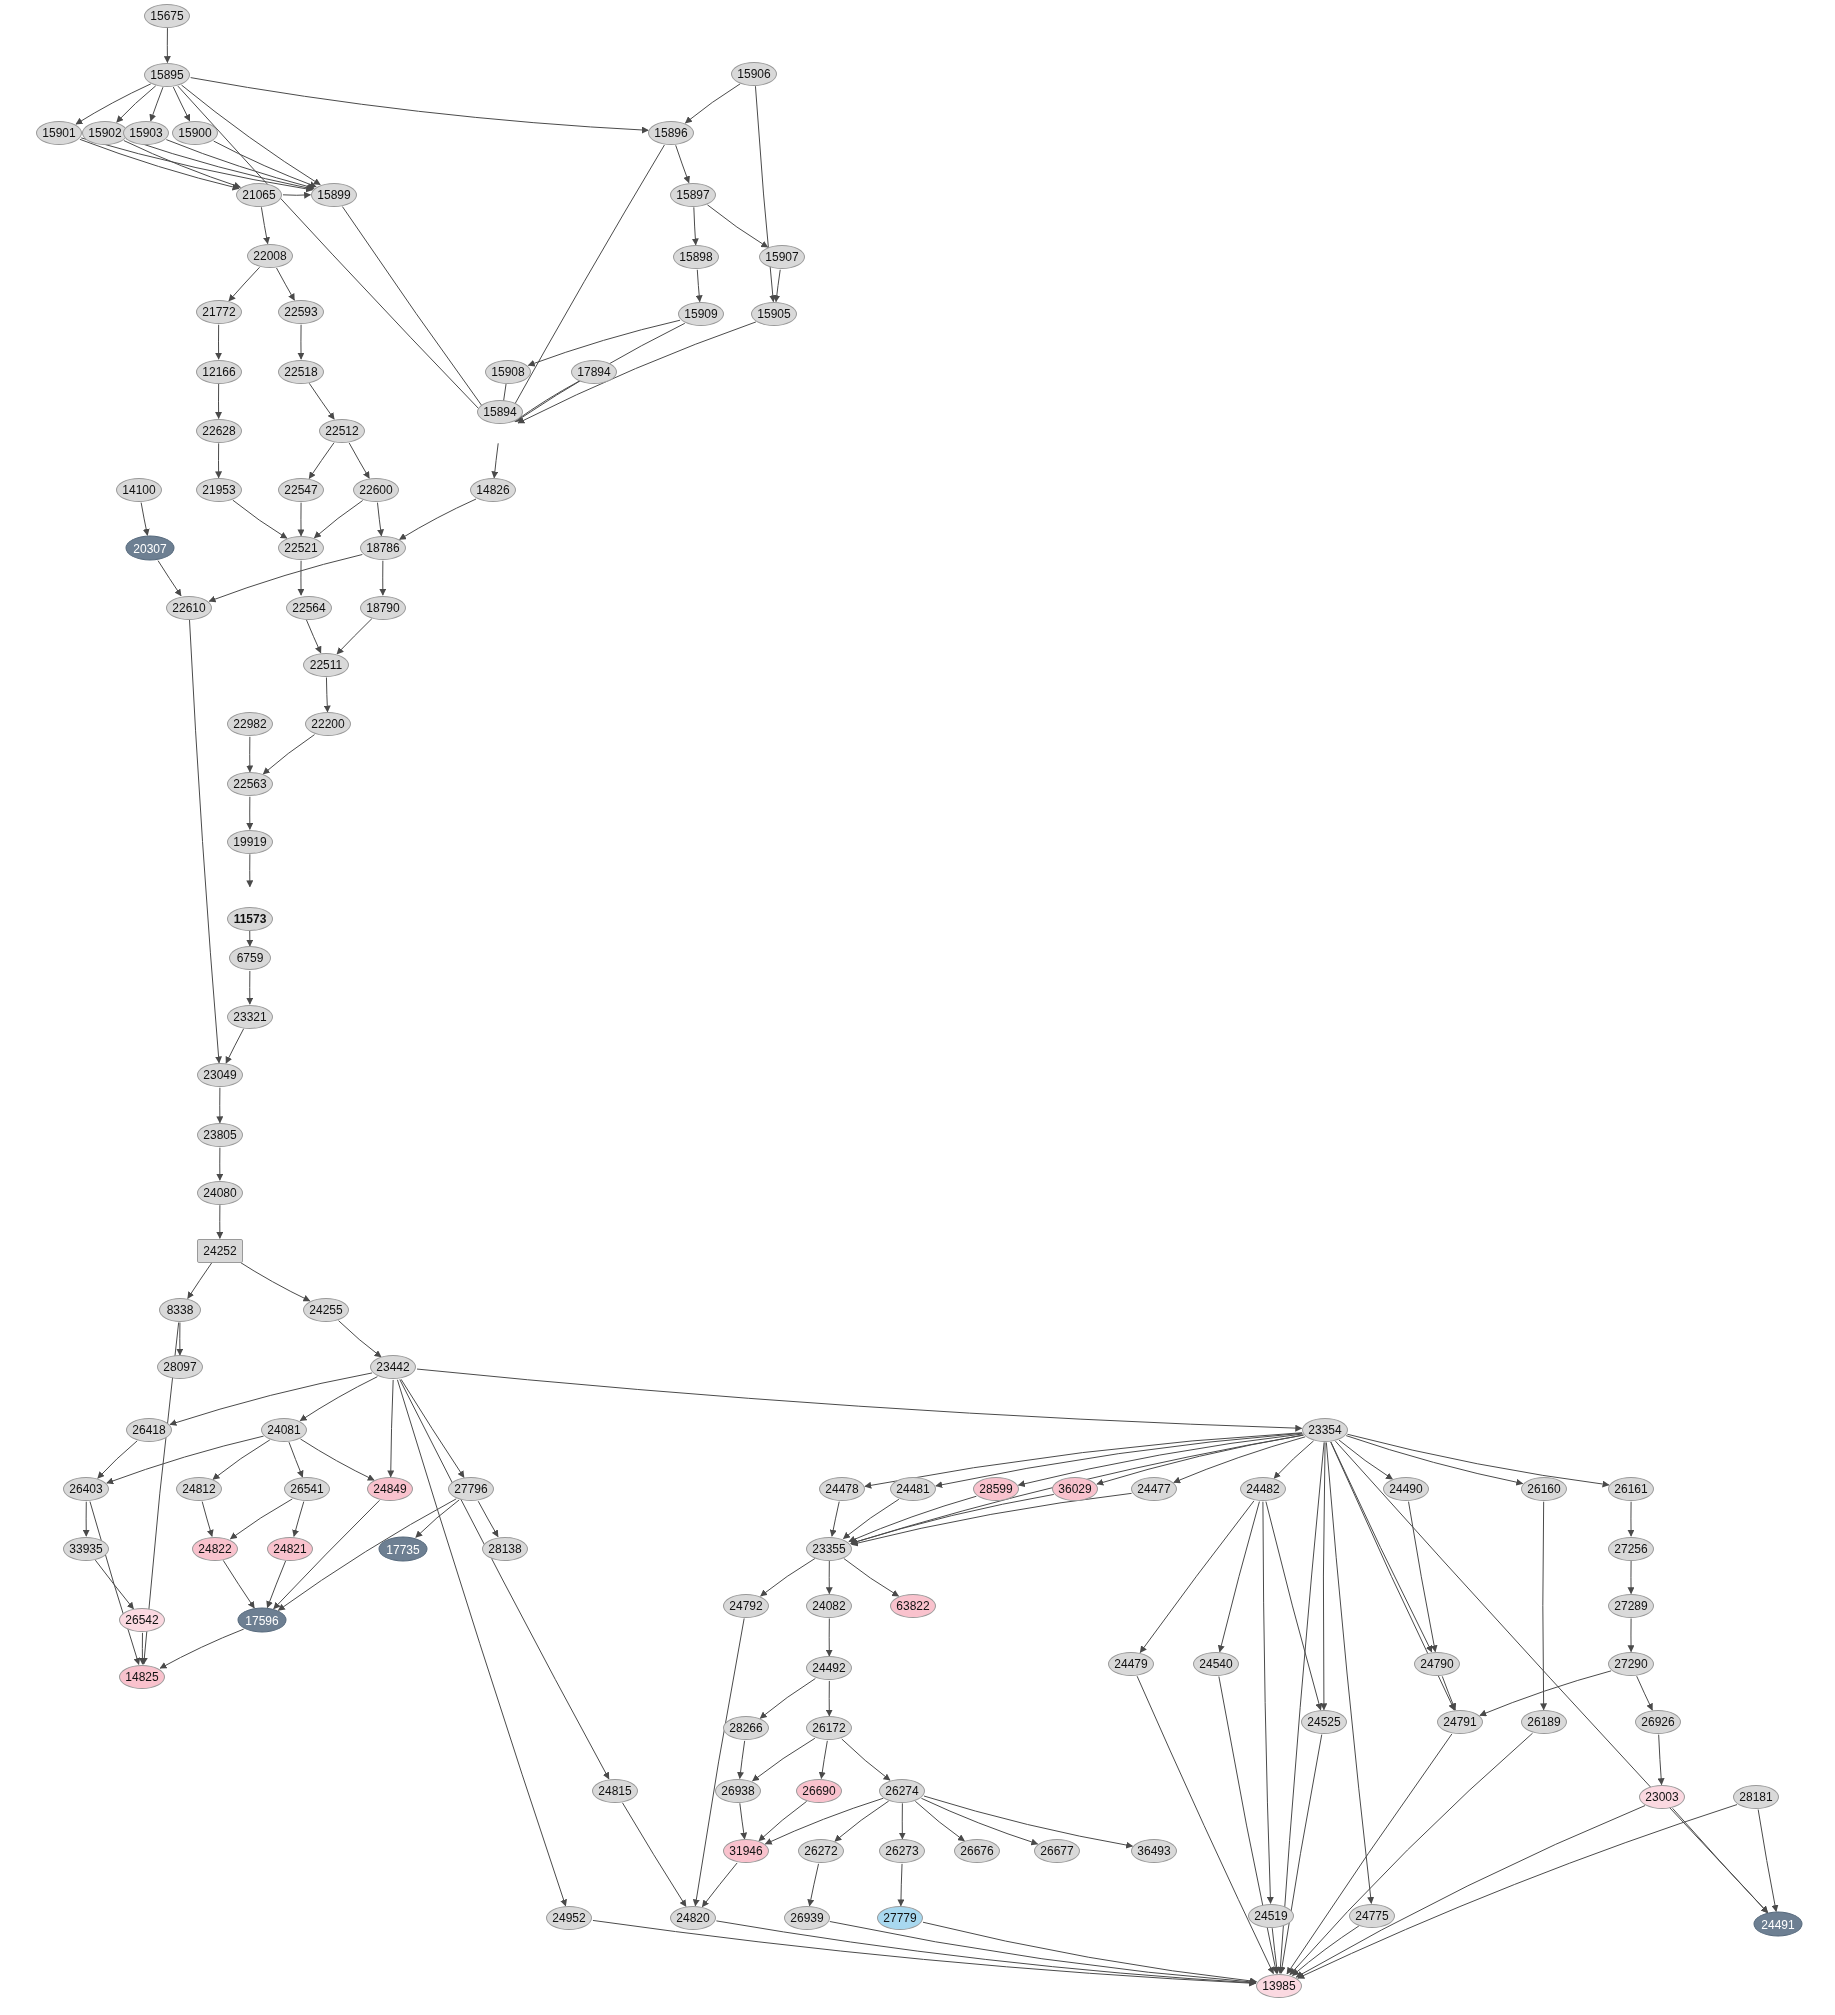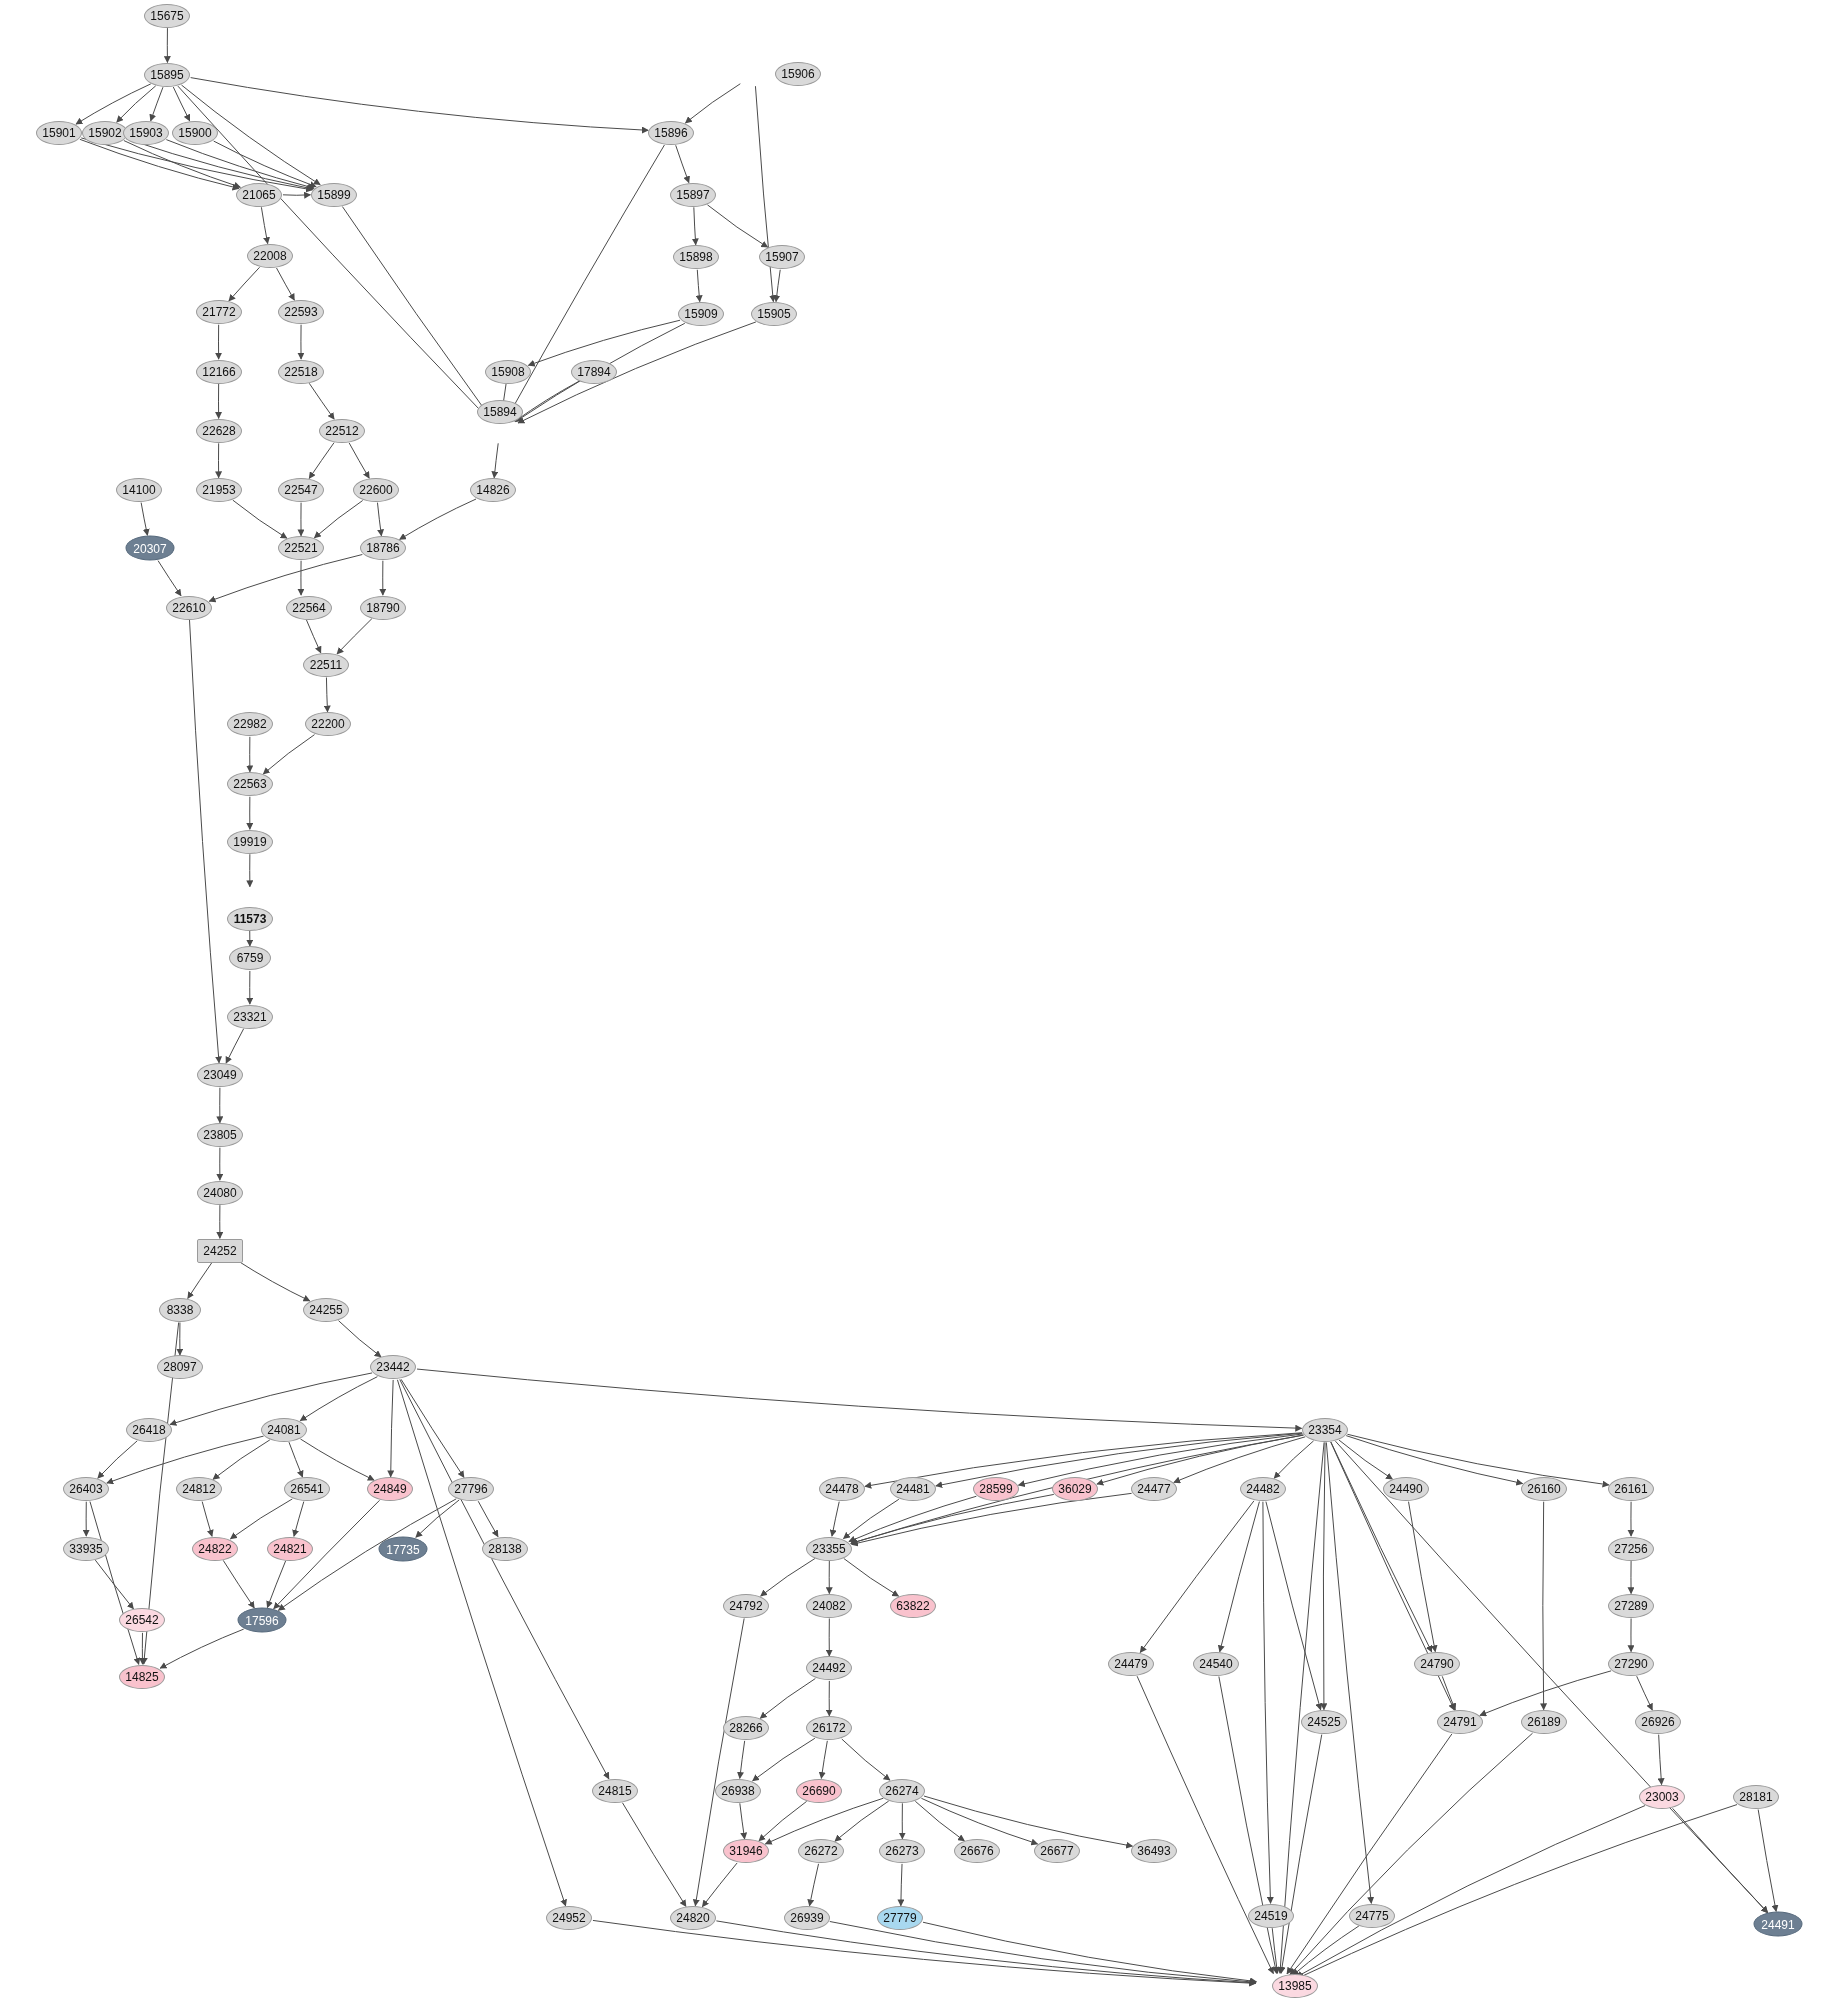--- a/index.html
+++ b/index.html
@@ -198,21 +198,21 @@
       </g>
   </svg>
   <div id="node-layer">
       <div class="node n-gray" style="left: 167px; top: 15.6px; width: 46px; height: 24px;">15675</div>
       <div class="node n-gray" style="left: 167px; top: 75px; width: 46px; height: 24px;">15895</div>
       <div class="node n-gray" style="left: 59px; top: 133px; width: 46px; height: 24px;">15901</div>
       <div class="node n-gray" style="left: 105px; top: 133px; width: 46px; height: 24px;">15902</div>
       <div class="node n-gray" style="left: 146px; top: 133px; width: 46px; height: 24px;">15903</div>
       <div class="node n-gray" style="left: 195px; top: 133px; width: 46px; height: 24px;">15900</div>
       <div class="node n-gray" style="left: 671px; top: 133px; width: 46px; height: 24px;">15896</div>
-      <div class="node n-gray" style="left: 754px; top: 74px; width: 46px; height: 24px; margin-left: 44px;">15906</div>
+      <div class="node n-gray" style="left: 754px; top: 74px; width: 46px; height: 24px;">15906</div>
       <div class="node n-gray" style="left: 259px; top: 195px; width: 46px; height: 24px;">21065</div>
       <div class="node n-gray" style="left: 334px; top: 195px; width: 46px; height: 24px;">15899</div>
       <div class="node n-gray" style="left: 693px; top: 195px; width: 46px; height: 24px;">15897</div>
       <div class="node n-gray" style="left: 696px; top: 257px; width: 46px; height: 24px;">15898</div>
       <div class="node n-gray" style="left: 782px; top: 257px; width: 46px; height: 24px;">15907</div>
       <div class="node n-gray" style="left: 270px; top: 256px; width: 46px; height: 24px;">22008</div>
       <div class="node n-gray" style="left: 701px; top: 314px; width: 46px; height: 24px;">15909</div>
       <div class="node n-gray" style="left: 774px; top: 314px; width: 46px; height: 24px;">15905</div>
       <div class="node n-gray" style="left: 219px; top: 312px; width: 46px; height: 24px;">21772</div>
       <div class="node n-gray" style="left: 301px; top: 312px; width: 46px; height: 24px;">22593</div>
@@ -304,16 +304,16 @@
       <div class="node n-gray" style="left: 977px; top: 1851px; width: 46px; height: 24px;">26676</div>
       <div class="node n-gray" style="left: 1057px; top: 1851px; width: 46px; height: 24px;">26677</div>
       <div class="node n-gray" style="left: 1154px; top: 1851px; width: 46px; height: 24px;">36493</div>
       <div class="node n-gray" style="left: 1271px; top: 1916px; width: 46px; height: 24px;">24519</div>
       <div class="node n-gray" style="left: 1372px; top: 1916px; width: 46px; height: 24px;">24775</div>
       <div class="node n-slate" style="left: 1778px; top: 1924px; width: 49px; height: 25px;">24491</div>
       <div class="node n-gray" style="left: 569px; top: 1918px; width: 46px; height: 24px;">24952</div>
       <div class="node n-gray" style="left: 693px; top: 1918px; width: 46px; height: 24px;">24820</div>
       <div class="node n-gray" style="left: 807px; top: 1918px; width: 46px; height: 24px;">26939</div>
       <div class="node n-blue" style="left: 900px; top: 1918px; width: 46px; height: 24px;">27779</div>
-      <div class="node n-lightpink" style="left: 1279px; top: 1986px; width: 46px; height: 24px; margin-left: 16px;">13985</div>
+      <div class="node n-lightpink" style="left: 1279px; top: 1986px; width: 46px; height: 24px;">13985</div>
     </div>
 </div>
 
 
 </body></html>

